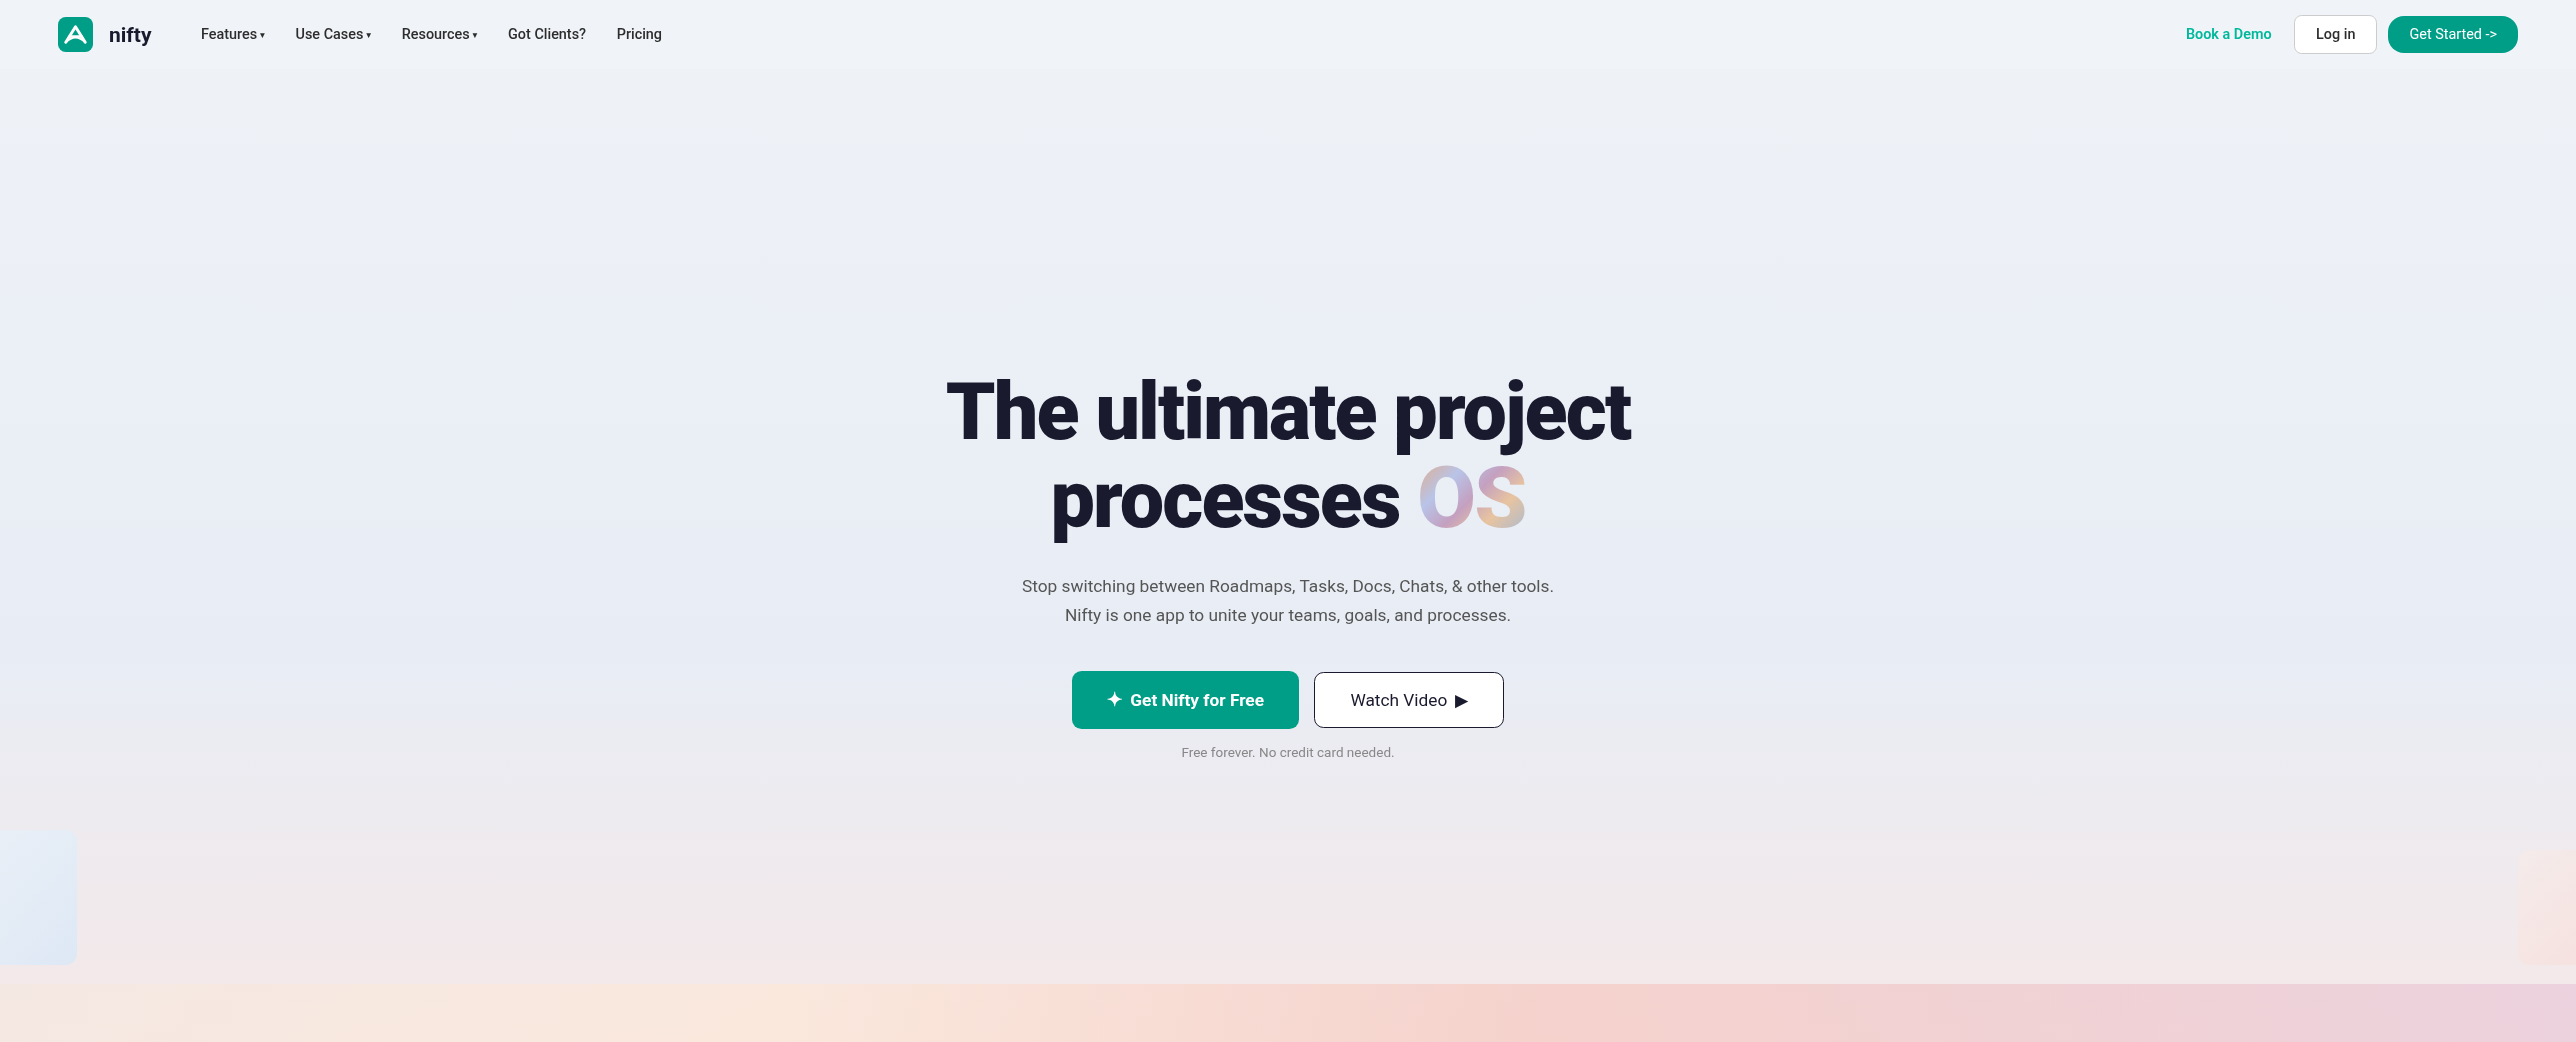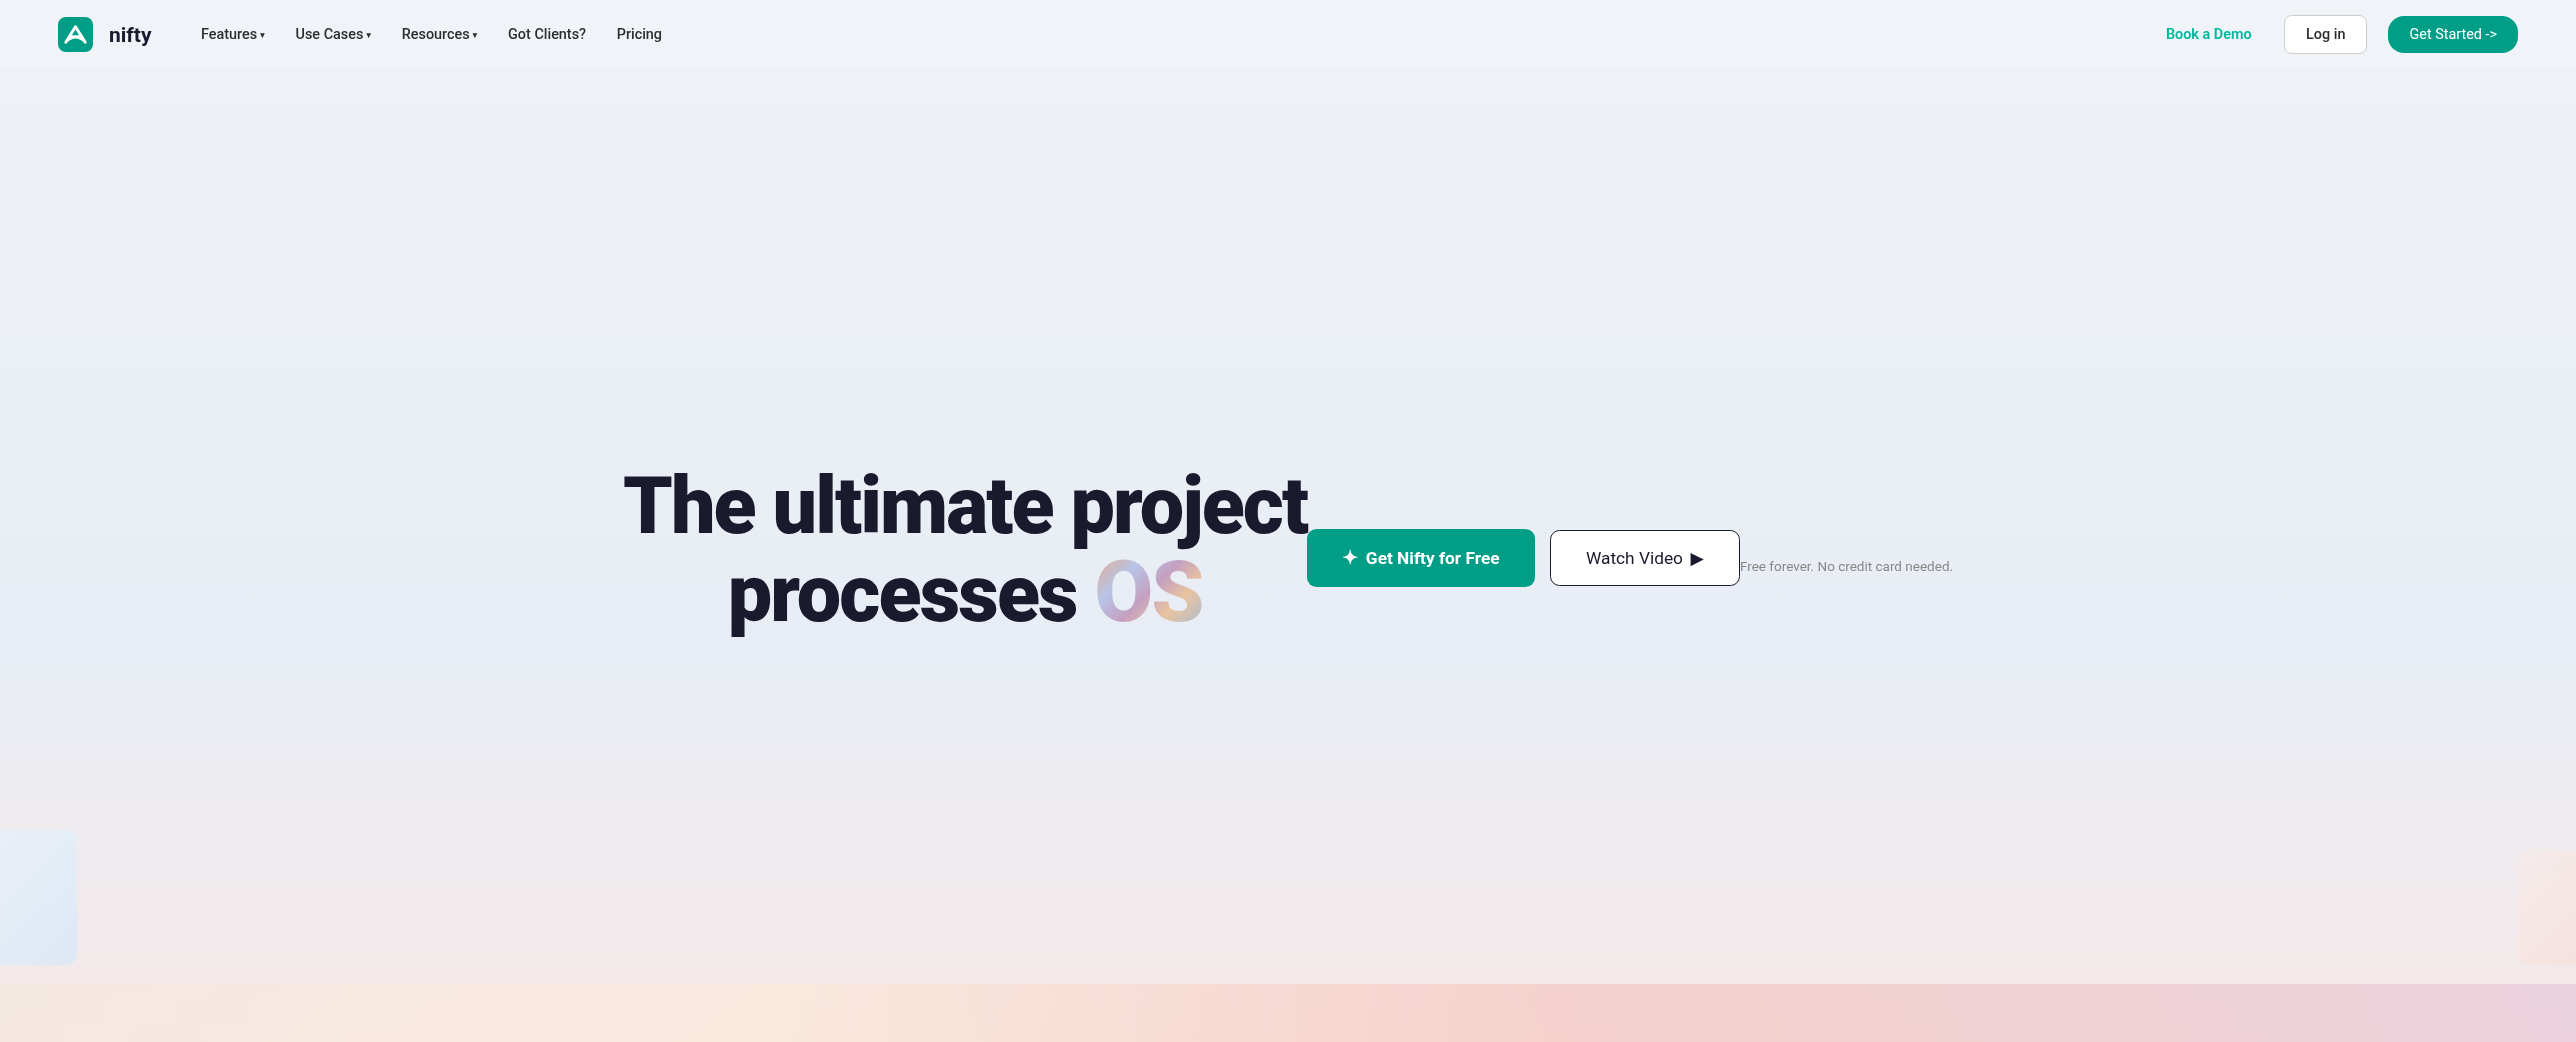--- a/index.html
+++ b/index.html
@@ -72,21 +72,21 @@
     }
 
     .chevron {
       font-size: 9.6px;
       margin-left: 1.9px;
     }
 
     .navbar-right {
       display: flex;
       align-items: center;
-      gap: 21px;
+      gap: 11px;
     }
 
     .btn-login {
       padding: 9.6px 21px;
       border: 1.4px solid #ccc;
       background: white;
       border-radius: 7.7px;
       font-size: 14.4px;
       font-weight: 500;
       color: #2d2d2d;
@@ -110,21 +110,21 @@
       font-size: 14.4px;
       font-weight: 600;
       color: #00b89c;
       text-decoration: none;
       padding: 7.7px 11.5px;
     }
 
     
     .hero {
       display: flex;
-      flex-direction: row;
+      flex-direction: column;
       align-items: center;
       justify-content: center;
       text-align: center;
       padding: 58px 38px 38px;
       position: relative;
       background: linear-gradient(180deg, #eef2f7 0%, #e8edf5 60%, #f5e8e8 100%);
       min-height: calc(100vh - 69px);
     }
 
     .hero-title {
@@ -290,20 +290,24 @@
   </div>
 </nav>
 
 <section class="hero">
   <h1 class="hero-title">
     <span>The ultimate project</span><br>
     <span>processes</span>
     <span class="os-word">OS</span>
   </h1>
 
+  <p class="hero-subtitle">
+    <span>Stop switching between Roadmaps, Tasks, Docs, Chats, &amp; other tools.</span><br>
+    <span>Nifty is one app to unite your teams, goals, and processes.</span>
+  </p>
 
   <div class="hero-buttons">
     <a href="#" class="btn-primary-hero">
       <span class="sparkle">✦</span>
       <span>Get Nifty for Free</span>
     </a>
     <a href="#" class="btn-watch-video">
       <span>Watch Video</span>
       <span>▶</span>
     </a>

